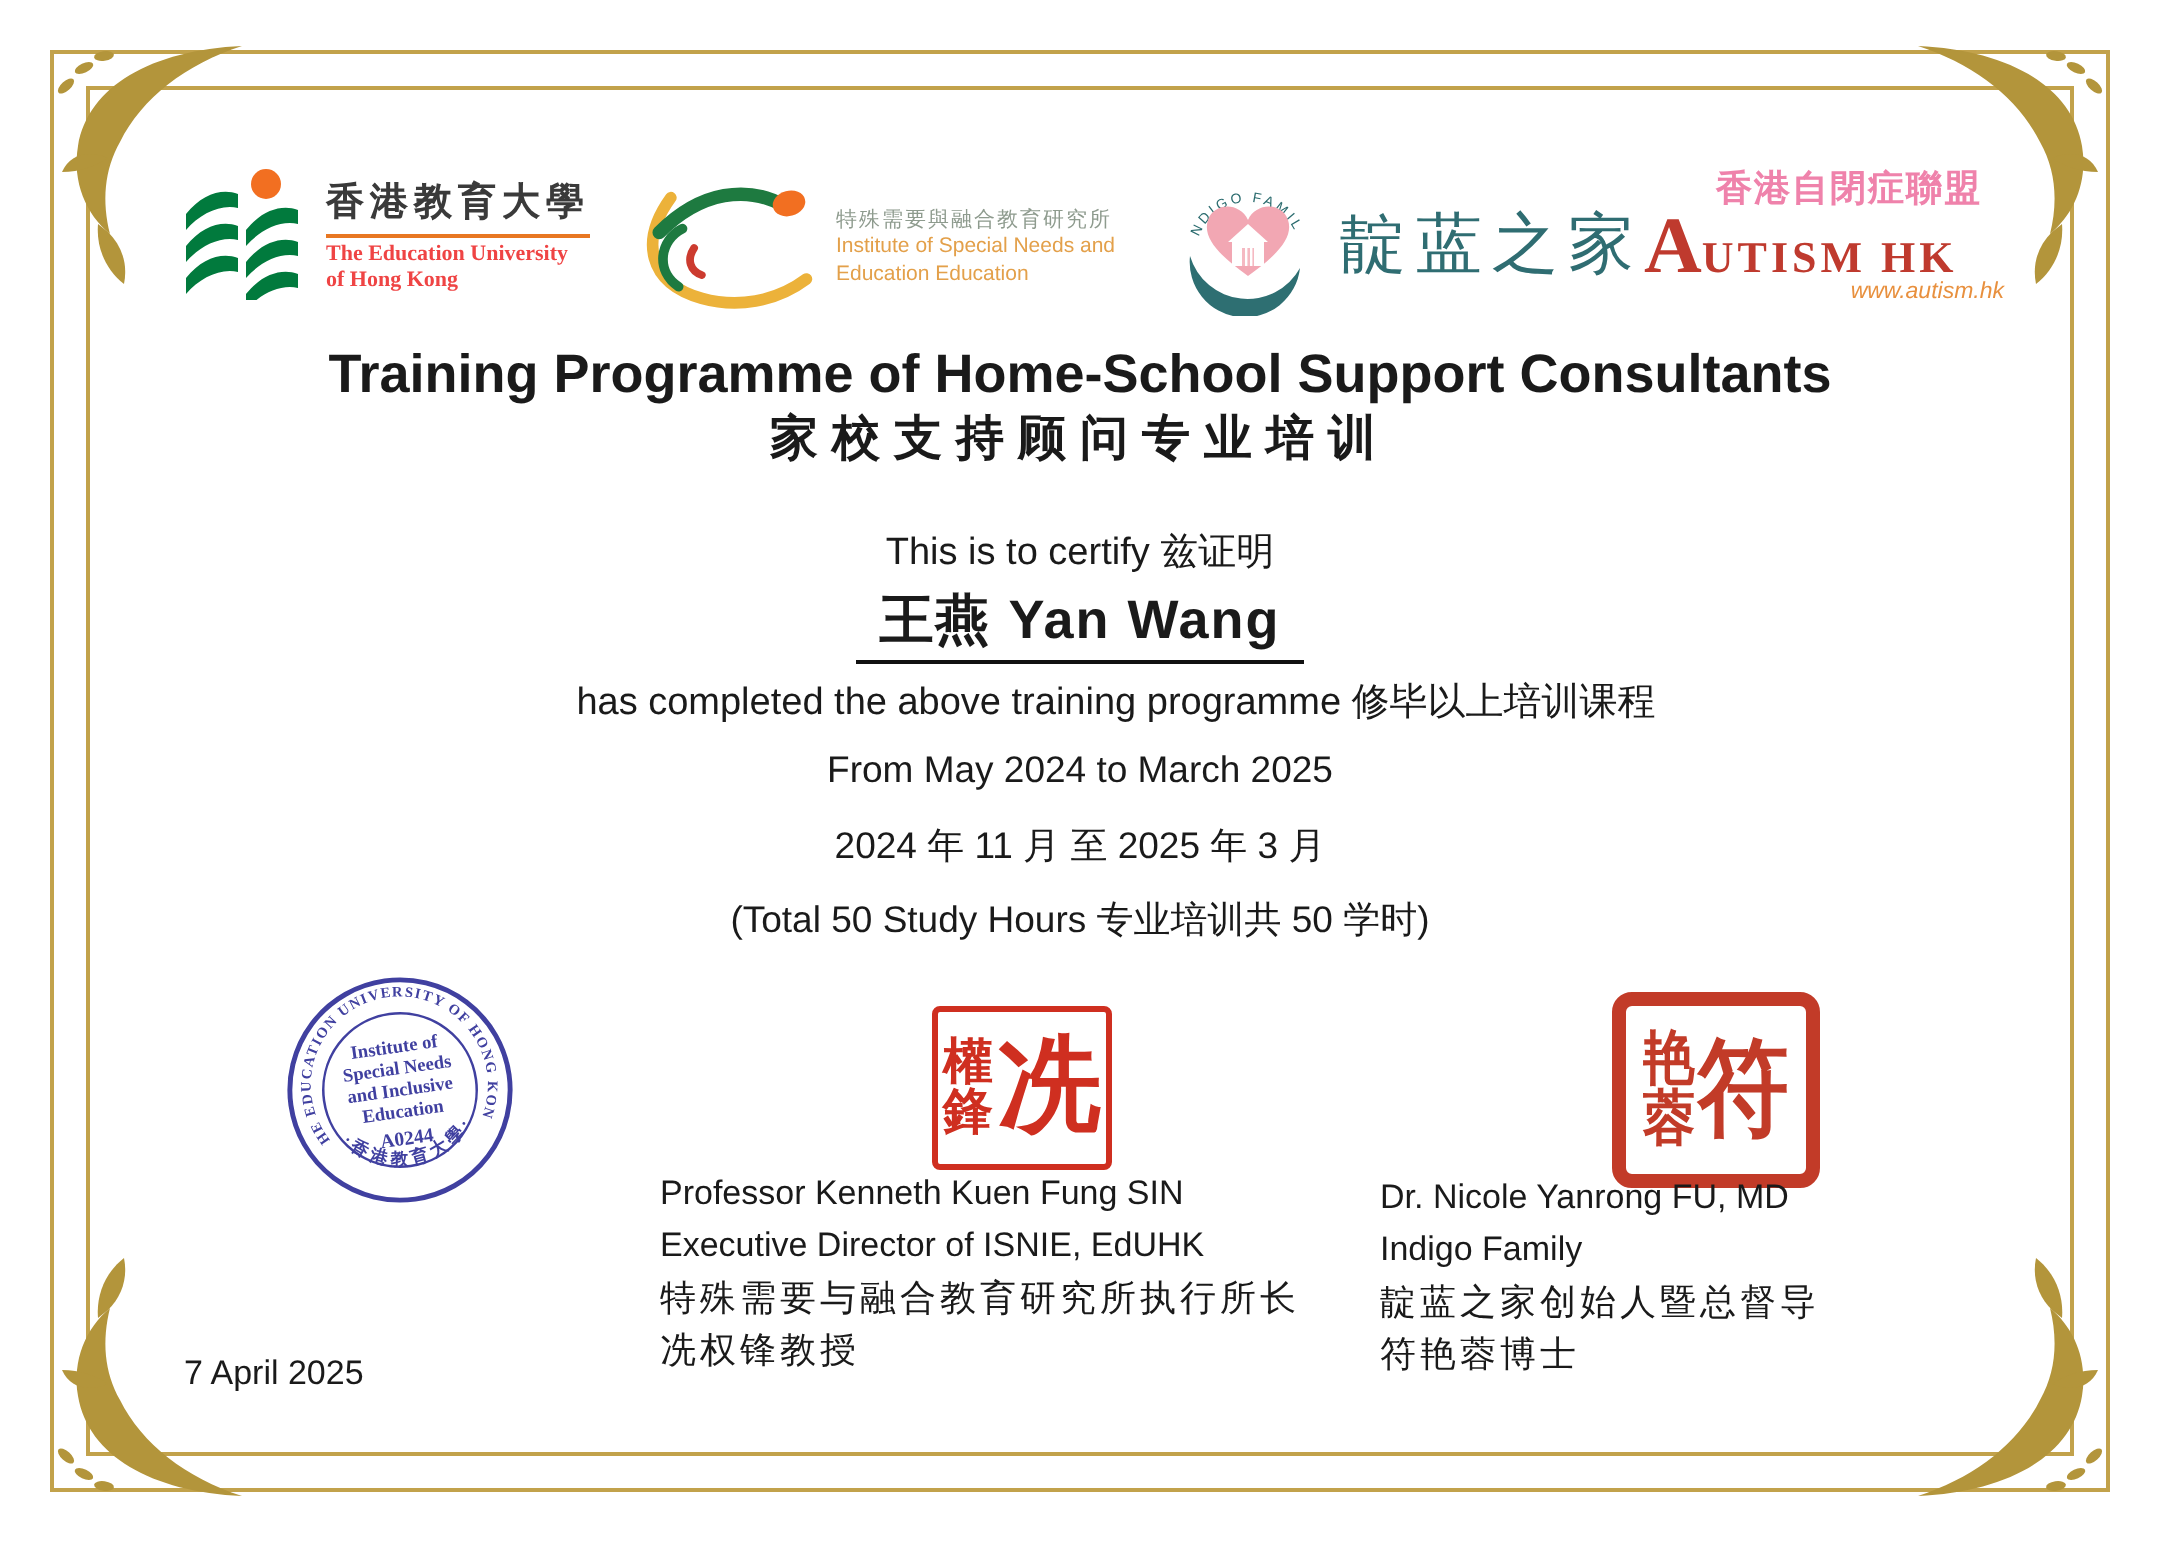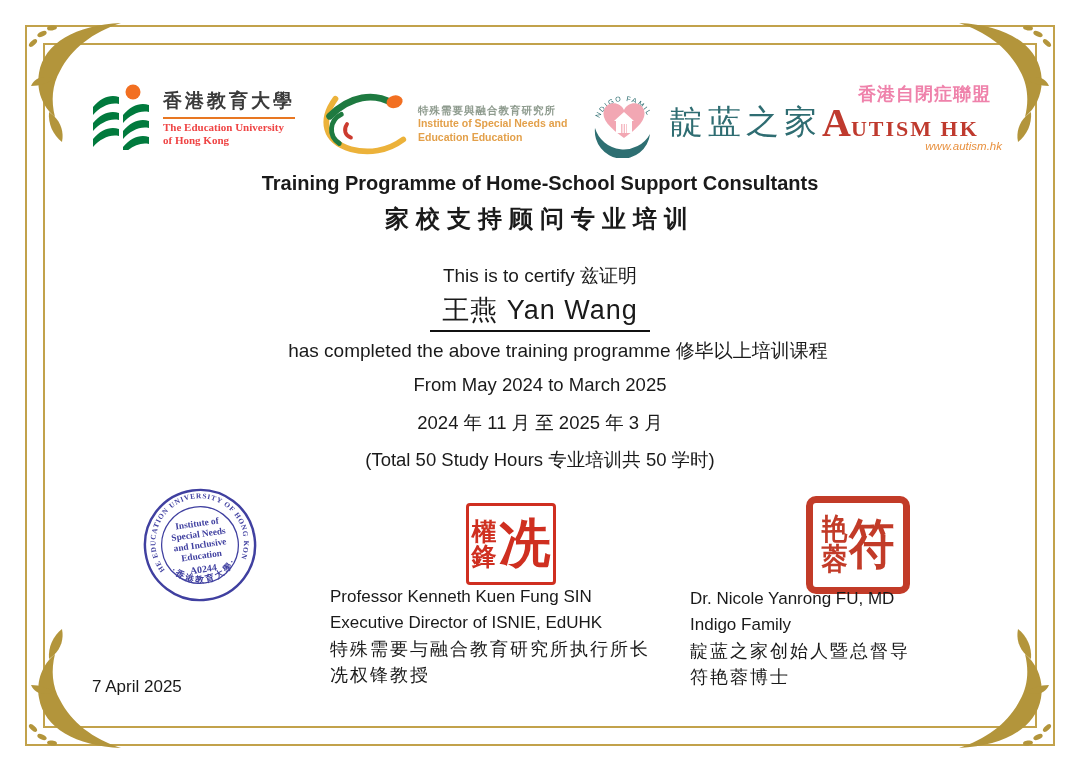--- a/index.html
+++ b/index.html
@@ -19,39 +19,39 @@
   .corner.br{right:18px;bottom:16px;transform:scale(-1,-1);}
 
   
   .logo{position:absolute;display:flex;align-items:center;}
   .logo-eduhk{left:93px;top:84px;}
   .eduhk-text{margin-left:12px;}
   .eduhk-cn{font-family:"Liberation Serif",serif;font-size:19px;font-weight:bold;color:#3a3a3a;letter-spacing:3px;}
   .eduhk-rule{height:2.5px;background:#e87722;margin:3px 0 2px 0;}
   .eduhk-en{font-family:"Liberation Serif",serif;font-size:11px;color:#ef4444;line-height:1.15;font-weight:bold;}
   .logo-isnie{left:318px;top:84px;}
-  .isnie-text{margin-left:8px;line-height:1.3;font-weight:bold;}
+  .isnie-text{margin-left:8px;line-height:1.3;}
   .isnie-cn{font-size:10.5px;color:#8e9b8e;letter-spacing:1px;}
   .isnie-en{font-size:10.5px;color:#e3a04a;}
   .logo-indigo{left:588px;top:86px;}
   .indigo-cn{margin-left:10px;font-size:33px;color:#2f6d72;letter-spacing:5px;font-weight:500;
              font-family:Liberation Mono, monospace;}
   .logo-autism{left:822px;top:82px;display:block;width:180px;}
   .autism-cn{padding-left:36px;font-size:18px;font-weight:bold;color:#ef82ab;letter-spacing:1px;}
   .autism-row{display:flex;align-items:baseline;color:#bf3a2e;font-family:"Liberation Serif",serif;}
   .autism-a{font-size:40px;line-height:.85;font-weight:bold;}
   .autism-rest{font-size:22px;font-weight:bold;letter-spacing:2px;}
   .autism-url{text-align:right;font-size:11.5px;font-style:italic;color:#e8903e;margin-top:-2px;}
 
   
   .cline{position:absolute;left:0;right:0;text-align:center;}
-  .title-en{top:172px;font-size:20px;font-weight:bold;}
+  .title-en{top:172px;font-size:27px;font-weight:bold;}
   .title-cn{top:203px;font-size:24px;font-weight:bold;font-family:"Liberation Serif",serif;letter-spacing:7px;}
   .certify{top:263px;font-size:19px;}
-  .name{top:292px;font-size:27px;font-weight:normal;}
+  .name{top:292px;font-size:27px;font-weight:bold;}
   .name span{display:inline-block;border-bottom:2.5px solid #111;padding:0 12px 2px 12px;letter-spacing:1px;}
   .completed{top:338px;font-size:19px;margin-left:36px;}
   .period-en{top:374px;font-size:18.5px;}
   .period-cn{top:410px;font-size:18.5px;}
   .hours{top:447px;font-size:18.5px;}
 
   
   .stamp-blue{position:absolute;left:141px;top:486px;width:118px;height:118px;transform:rotate(-8deg);}
   .stamp-blue svg{width:100%;height:100%;}
   .seal{position:absolute;color:#cf2f20;font-family:"Liberation Serif",serif;}

